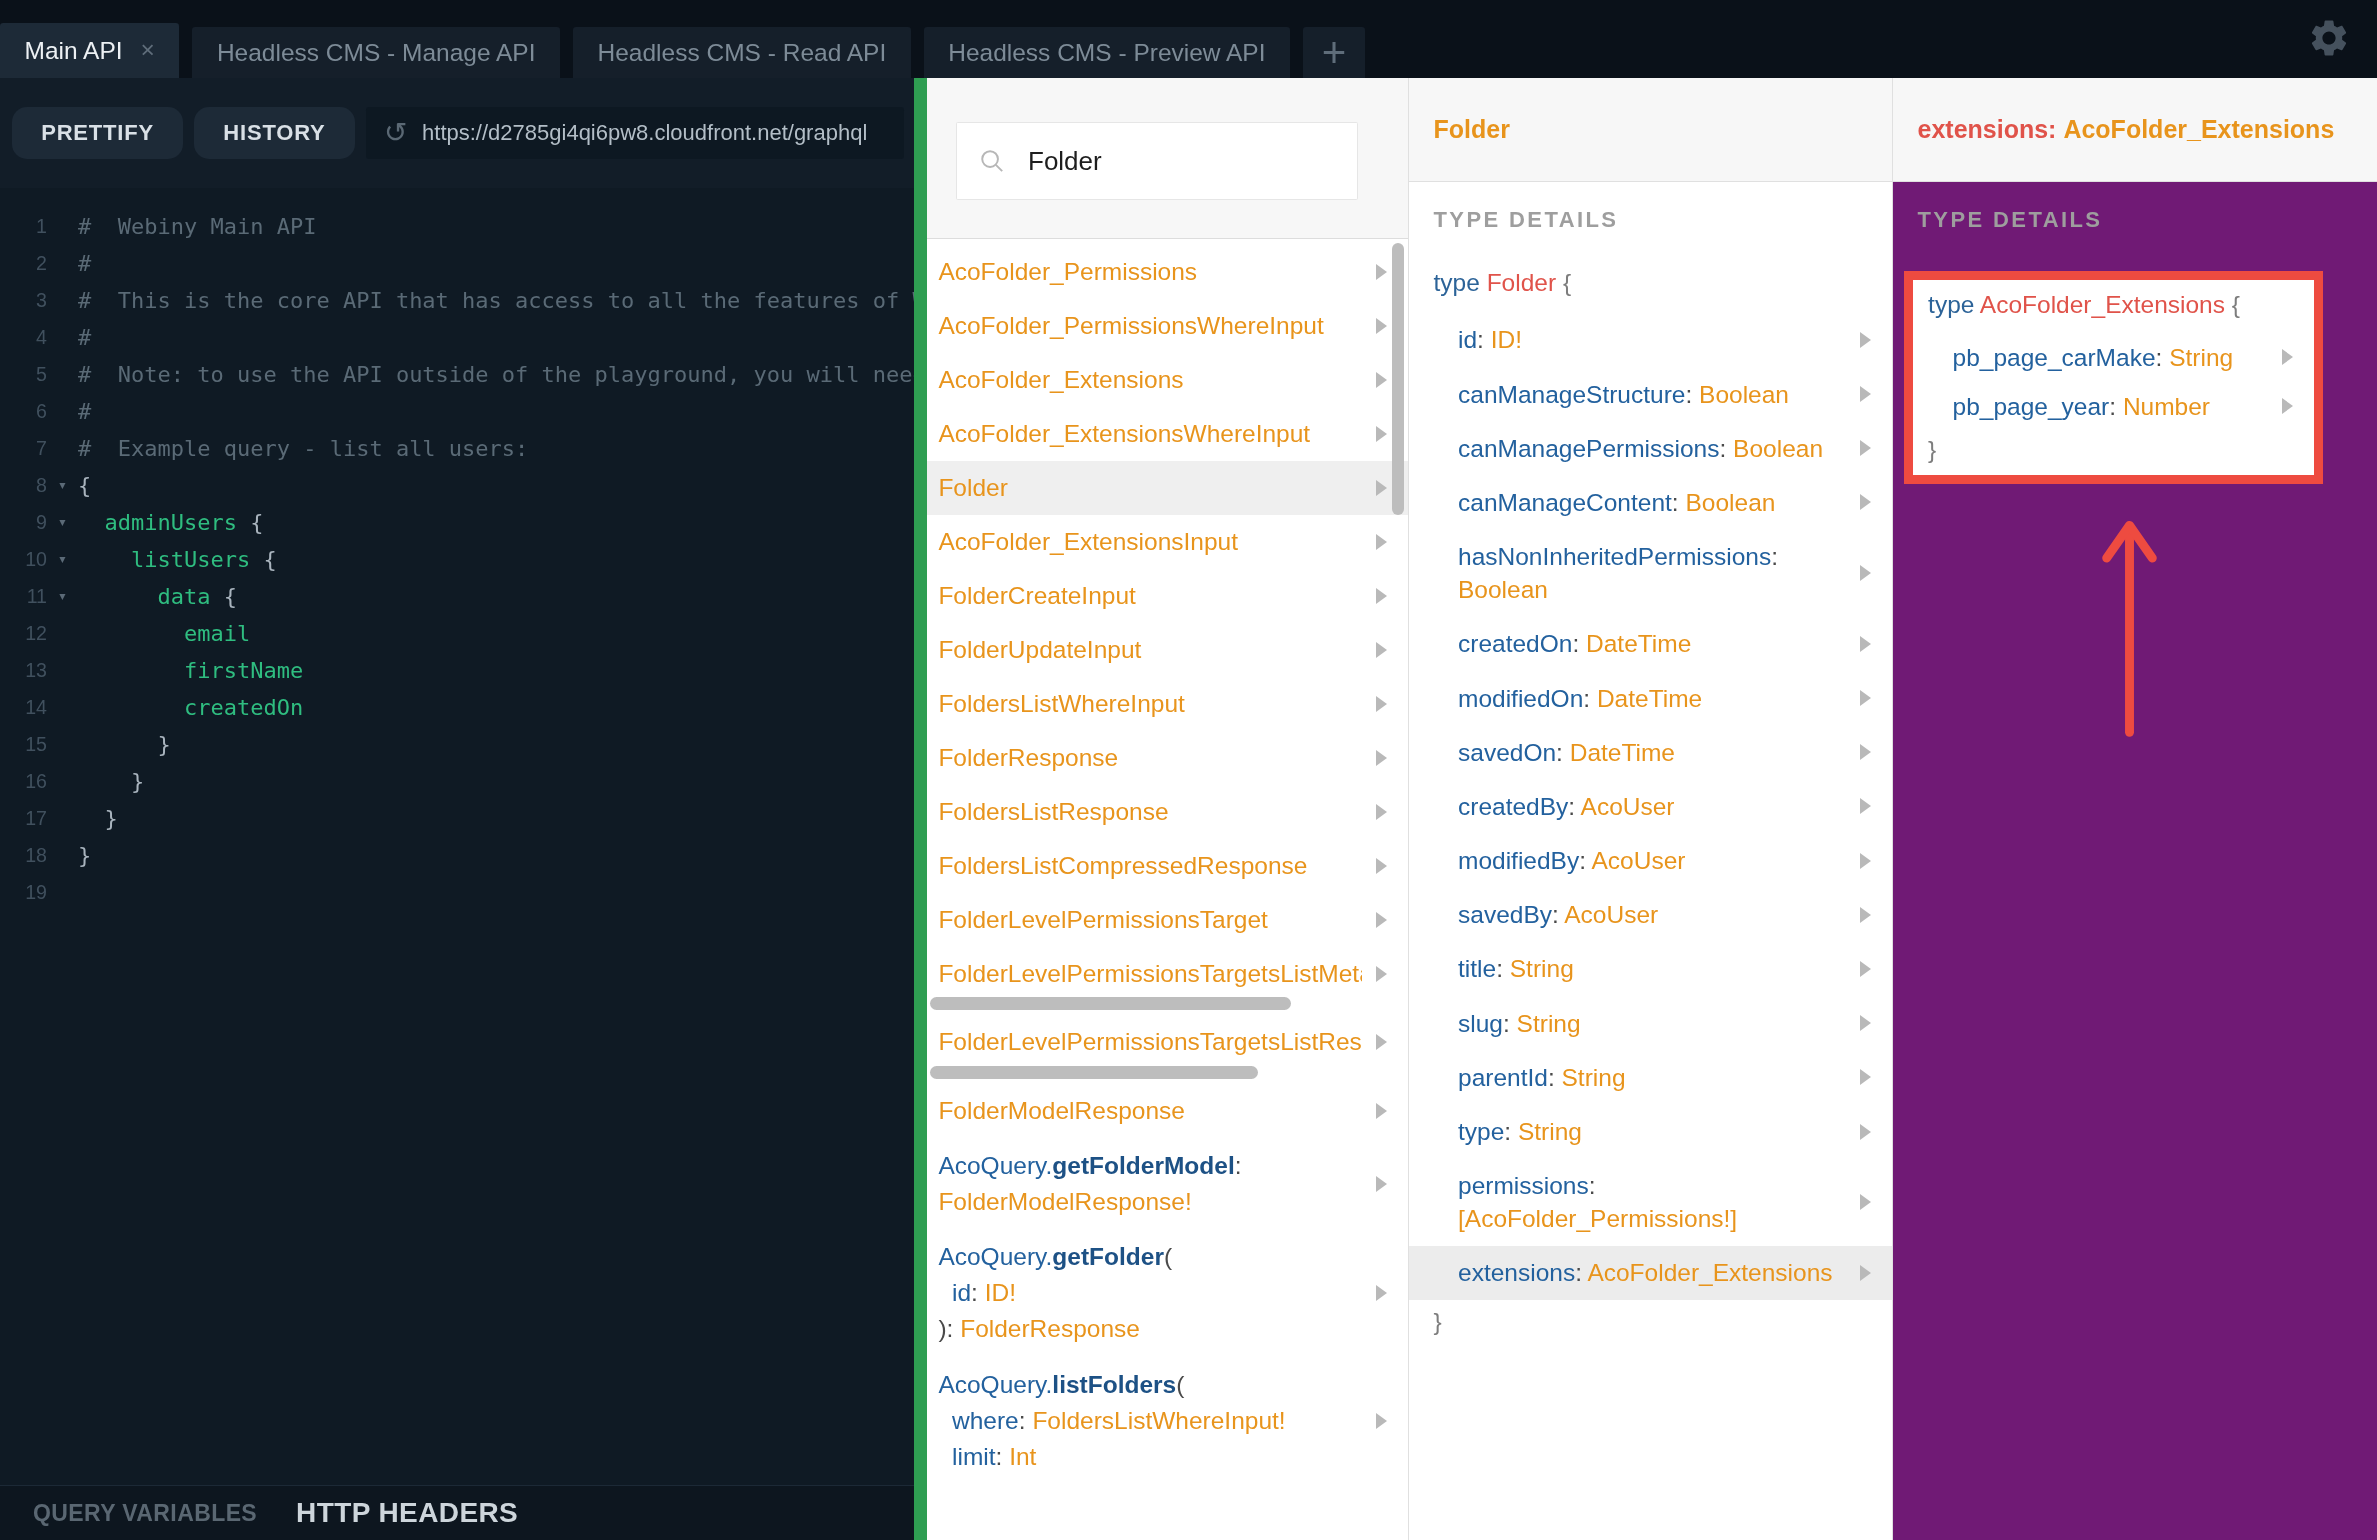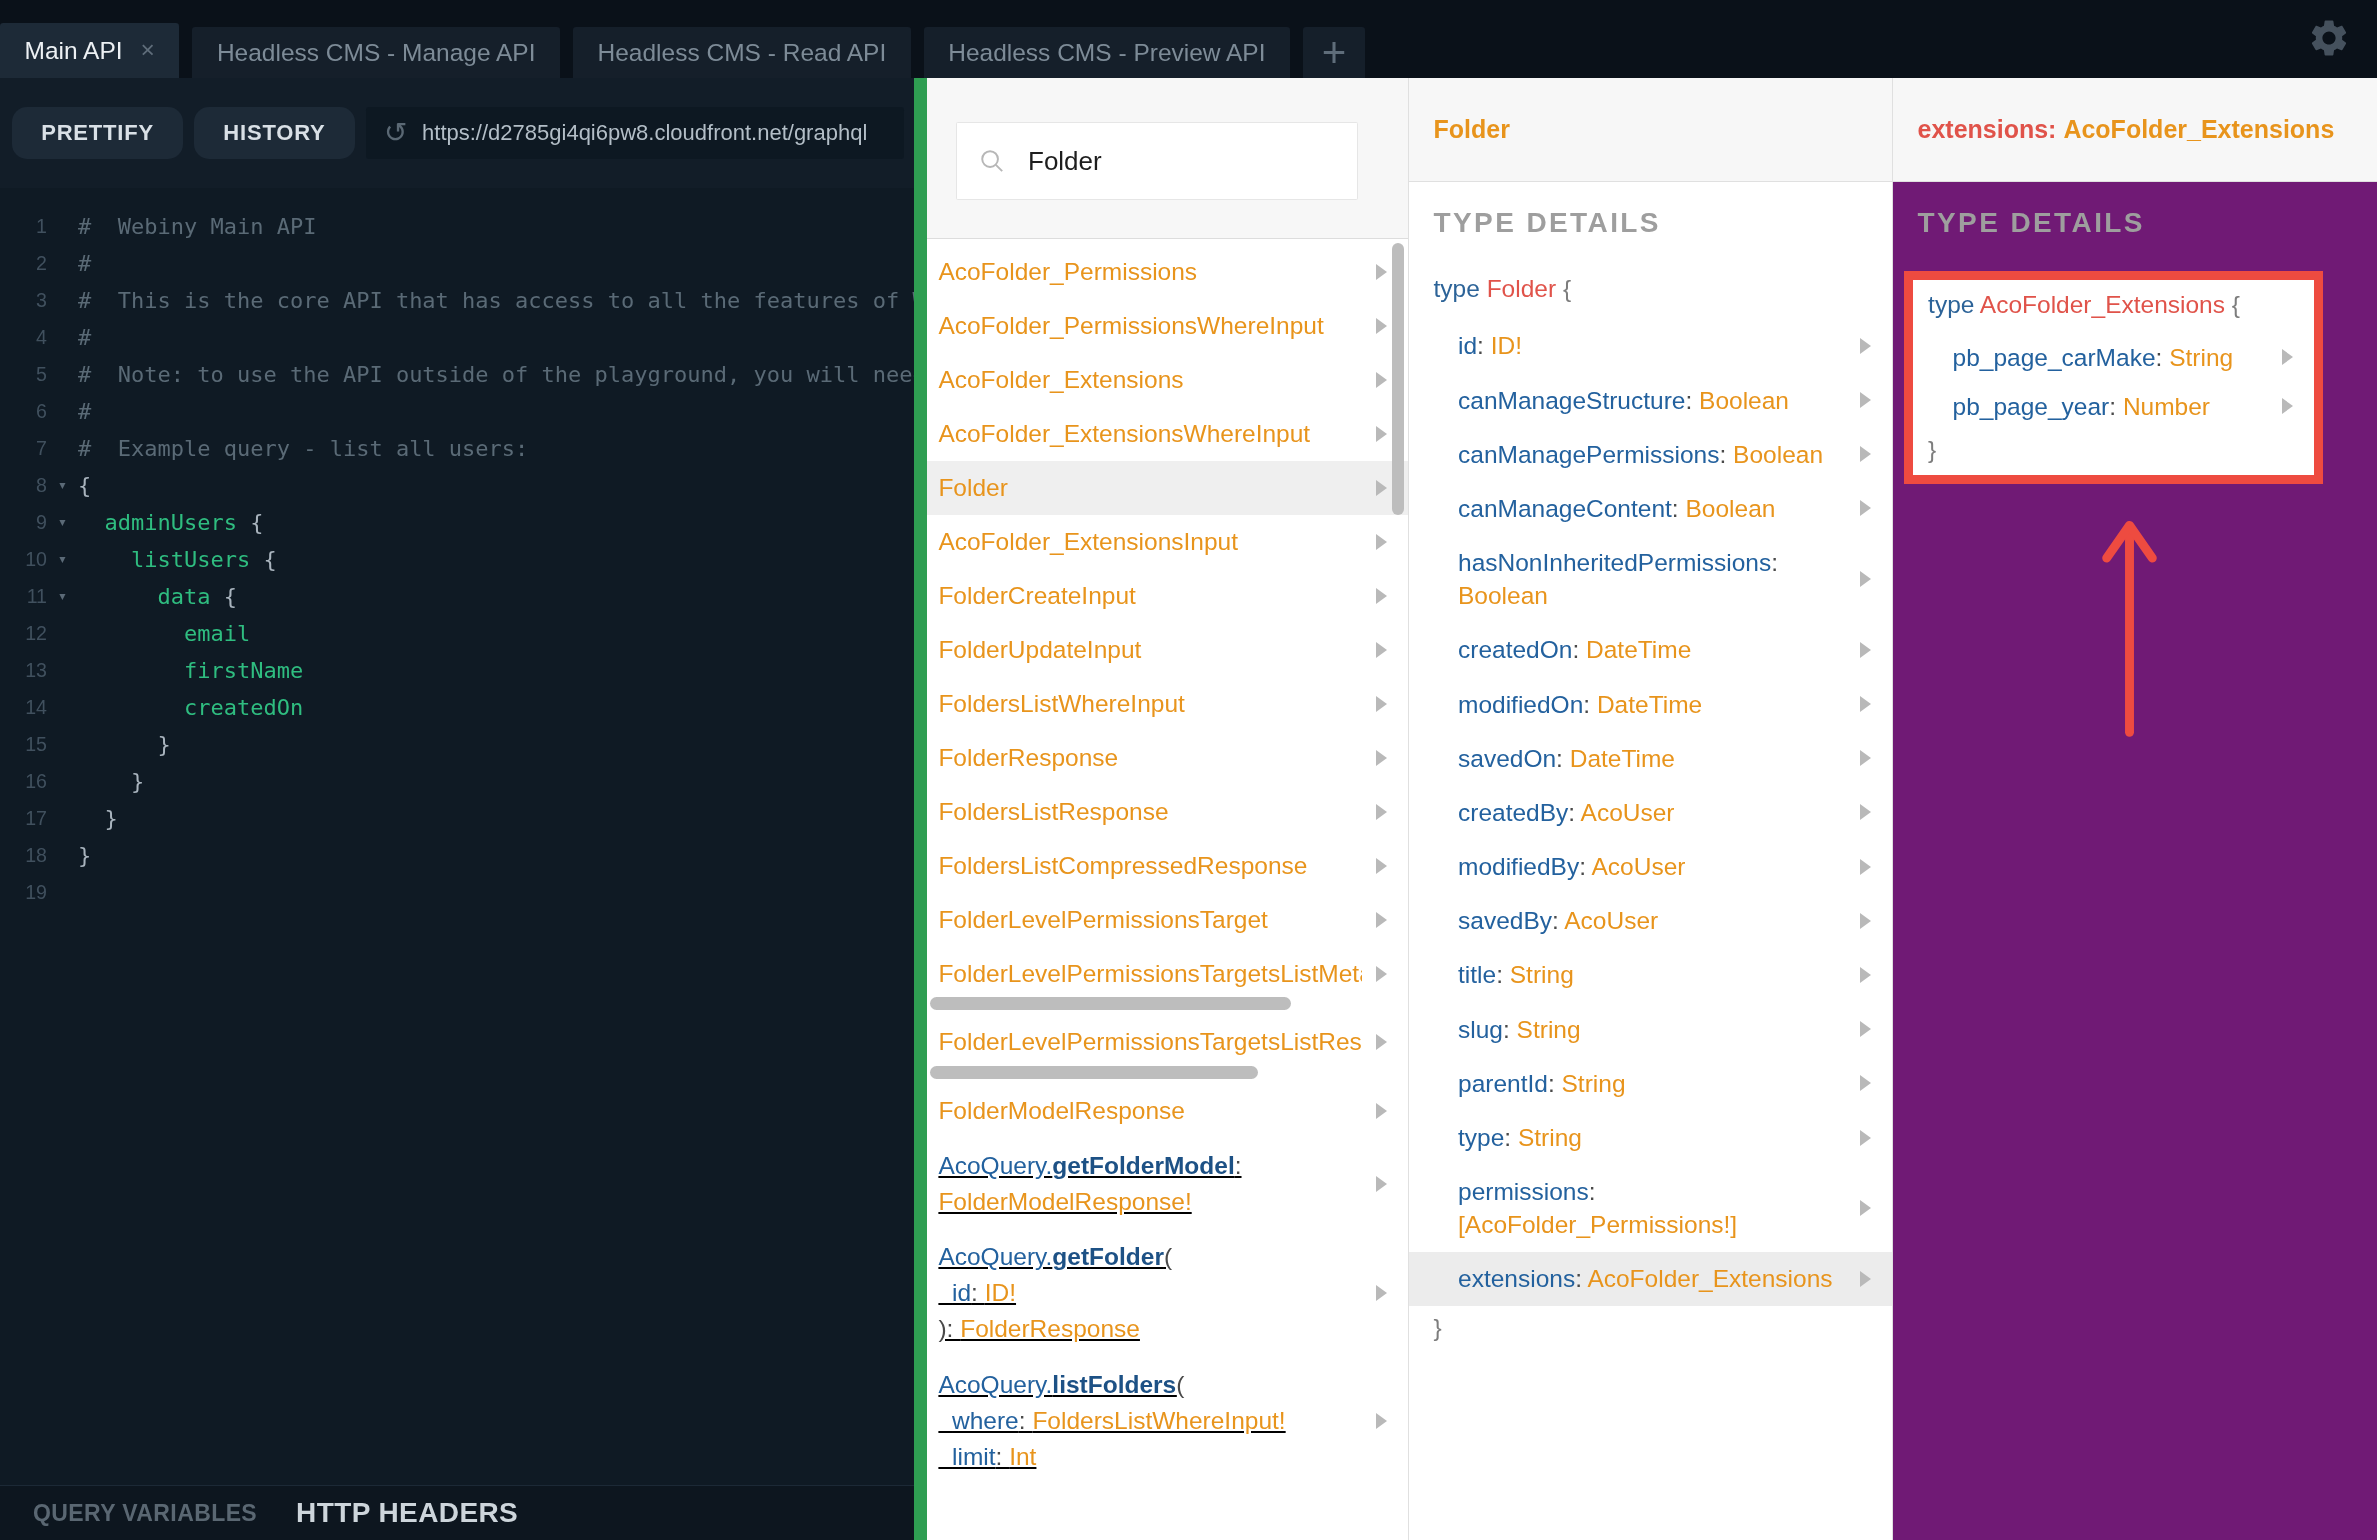--- a/index.html
+++ b/index.html
@@ -69,41 +69,41 @@
   .search-box svg { width:29px; height:29px; flex-shrink:0; }
   .search-box input { border:none; outline:none; font-size:26px; color:#1e1e1e; margin-left:21px;
                       width:100%; font-family:"Liberation Sans", sans-serif; background:transparent; }
   .doc-list { flex:1; position:relative; padding-top:5.7px; overflow:hidden; }
   .doc-item { min-height:54px; display:flex; align-items:center; padding:0 46px 0 11.4px;
               font-size:24.5px; position:relative; cursor:pointer; }
   .doc-item.selected { background:#efefef; }
   .doc-item .lbl { white-space:nowrap; }
   .doc-item .clip { white-space:nowrap; overflow:hidden; width:100%; }
   .doc-item.multi { padding-top:9.8px; padding-bottom:9.8px; }
-  .doc-item .line { line-height:36px; white-space:nowrap;text-decoration:underline; }
+  .doc-item .line { line-height:36px; white-space:nowrap; }
   .tri { width:0; height:0; border-top:8.2px solid transparent; border-bottom:8.2px solid transparent;
          border-left:11.4px solid #b9b9b9; position:absolute; right:21px; top:50%;
          transform:translateY(-50%); }
   .hbar { height:13px; background:#bdbdbd; border-radius:6.5px; margin:-3.3px 0 4.9px 3.3px; }
   .vscroll { position:absolute; right:4.1px; top:4.1px; width:12.2px; height:272px; background:#bdbdbd;
              border-radius:6.5px; }
   .seg-type { color:#e8941c; }
   .seg-qpre { color:#23619e; }
   .seg-qm   { color:#1d5185; font-weight:bold; }
   .seg-dark { color:#4a4a4a; }
   .seg-fname{ color:#23619e; }
   .seg-ind  { white-space:pre; }
 
   
   .panel-header { height:104px; background:#f7f7f7; border-bottom:0.8px solid #e0e0e0; display:flex;
                   align-items:center; padding:0 24.5px; font-size:25px; font-weight:bold; white-space:nowrap; overflow:hidden; }
   .ph-orange { color:#e8941c; }
   .ph-red { color:#e0534a; }
   .ph-sp { white-space:pre; }
-  .section-label { color:#9e9e9e; font-size:28px; font-weight:600; letter-spacing:2.4px;
+  .section-label { color:#9e9e9e; font-size:22px; font-weight:600; letter-spacing:2.4px;
                    margin:24.5px 0 36px 24.5px; }
   .decl { font-size:24.5px; margin:0 0 16.3px 24.5px; }
   .kw { color:#2c6398; }
   .tname { color:#e0534a; }
   .brace { color:#7d7d7d; }
   .field-row { display:flex; align-items:flex-start; padding:10.6px 46px 10.6px 49px; font-size:24.5px;
                line-height:33px; position:relative; cursor:pointer; }
   .field-row .ftext { }
   .field-row.selected { background:#ececec; }
   .fname { color:#23619e; }

